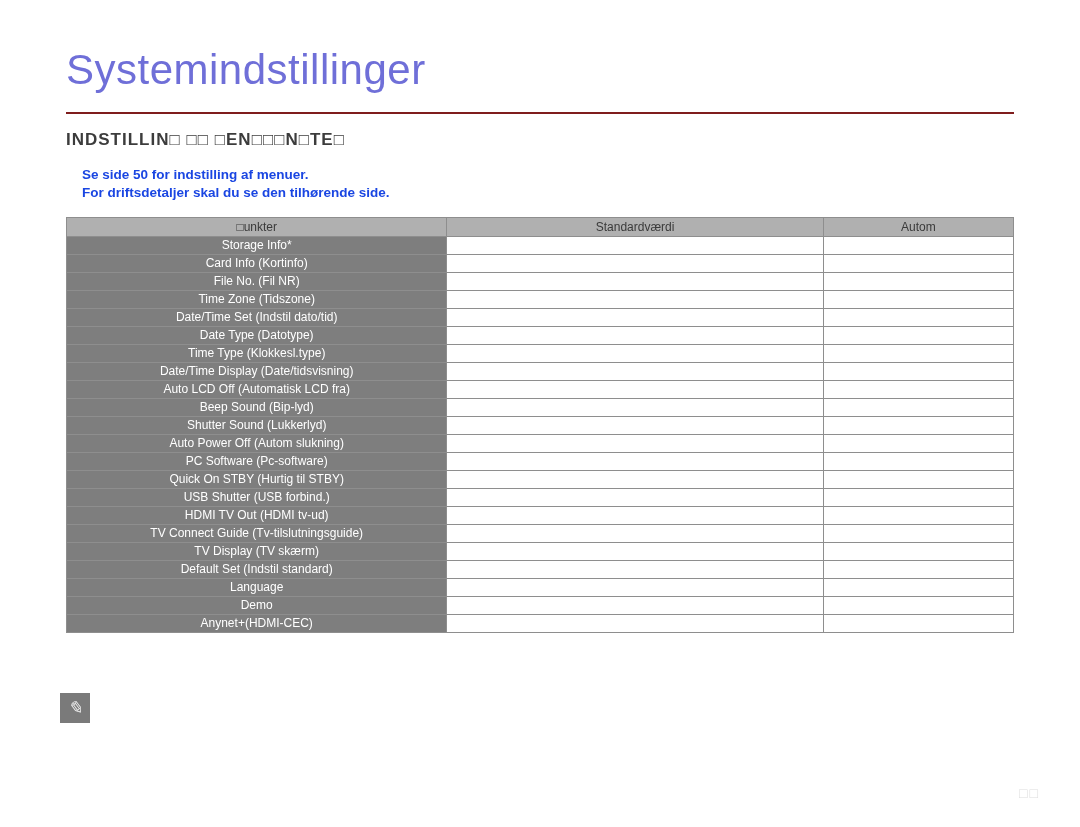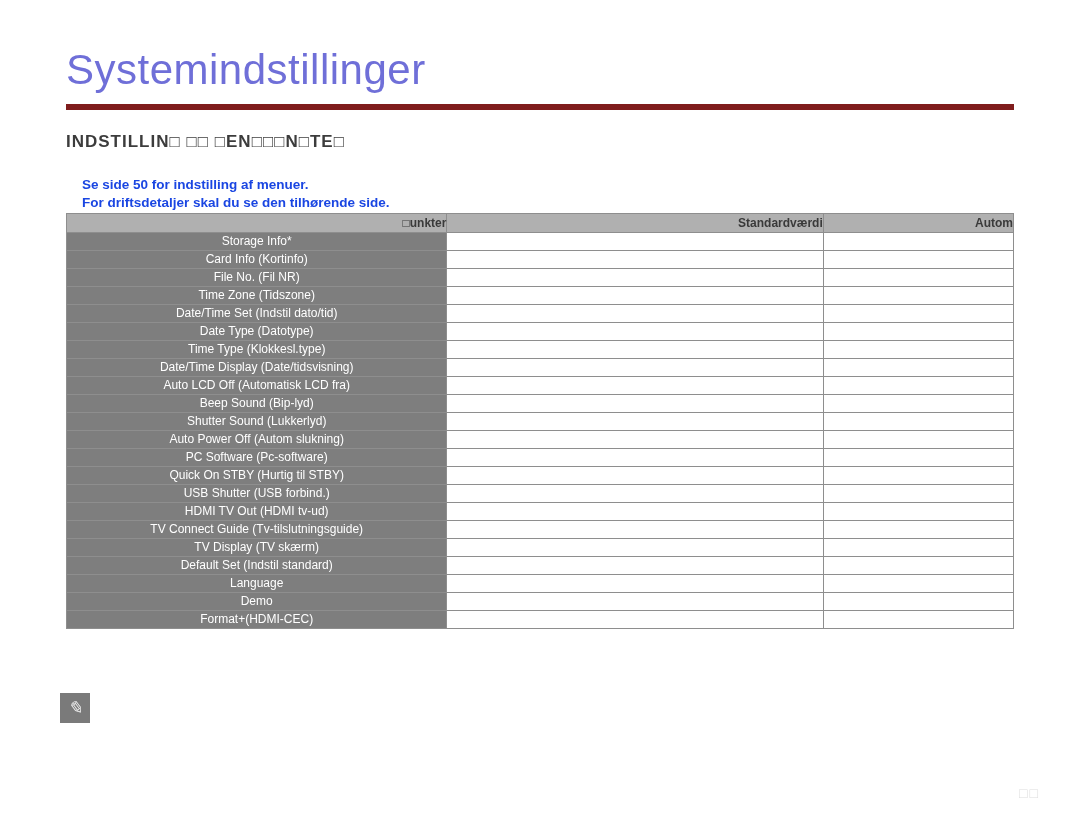--- a/index.html
+++ b/index.html
@@ -13,53 +13,54 @@
     }
     .page {
       padding: 48px 66px 0 66px;
     }
     .title {
       color: #6f6fd8;
       font-size: 42px;
       font-weight: 300;
       letter-spacing: 0.5px;
       line-height: 1.05;
-      padding-bottom: 12px;
-      border-bottom: 6px solid #7f1d1d;
-      margin-bottom: 22px;
+      padding-bottom: 20px;
+      border-bottom: 2px solid #7f1d1d;
+      margin-bottom: 16px;
     }
     .section-heading {
       color: #3c3c3c;
       font-size: 17px;
       font-weight: 700;
       letter-spacing: 1px;
-      margin-bottom: 24px;
+      margin-bottom: 16px;
     }
     .intro {
       padding-left: 16px;
+      margin-bottom: 14px;
     }
     .intro-line {
       color: #1a46e2;
       font-size: 13.5px;
       font-weight: 700;
       line-height: 1.35;
     }
     .settings-table {
       border-collapse: collapse;
       width: 100%;
       table-layout: fixed;
     }
     .settings-table th {
       background: #b0b0b0;
       color: #3a3a3a;
       font-size: 12px;
-      font-weight: 700;
+      font-weight: 400;
       border: 1px solid #8e8e8e;
       padding: 2px 0;
-      text-align: right;
+      text-align: center;
       height: 16px;
     }
     .settings-table td {
       border: 1px solid #8e8e8e;
       font-size: 12px;
       padding: 1px 0;
       text-align: center;
       height: 15px;
       line-height: 1.25;
     }
@@ -226,21 +227,21 @@
           <td class="item">Language</td>
           <td class="value"></td>
           <td class="page"></td>
         </tr>
         <tr>
           <td class="item">Demo</td>
           <td class="value"></td>
           <td class="page"></td>
         </tr>
         <tr>
-          <td class="item">Format+(HDMI-CEC)</td>
+          <td class="item">Anynet+(HDMI-CEC)</td>
           <td class="value"></td>
           <td class="page"></td>
         </tr>
       </tbody>
   </table>
 </div>
 
 <div class="note-icon-wrap">
   <span class="note-icon">✎</span>
 </div>

